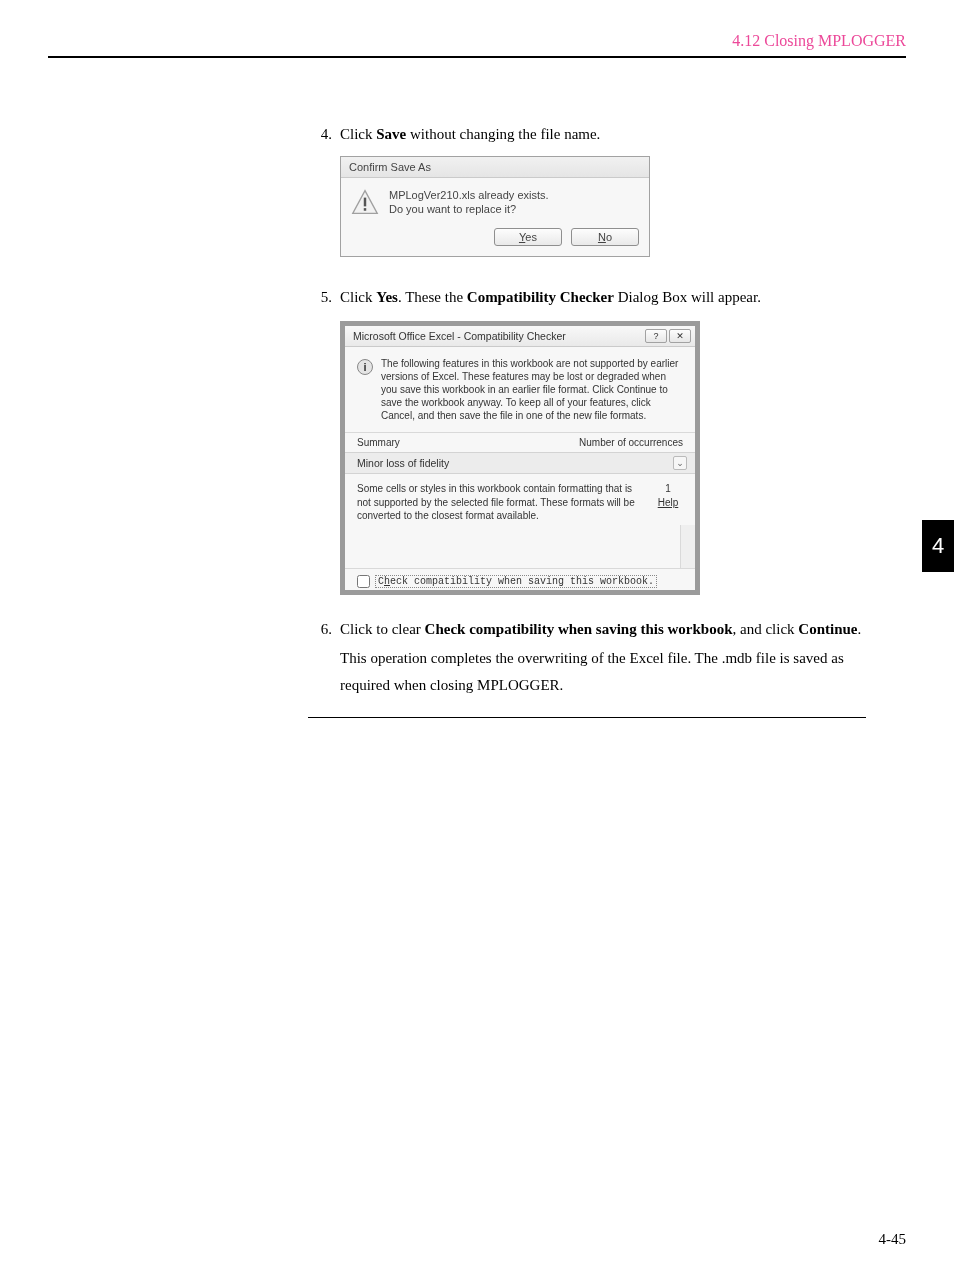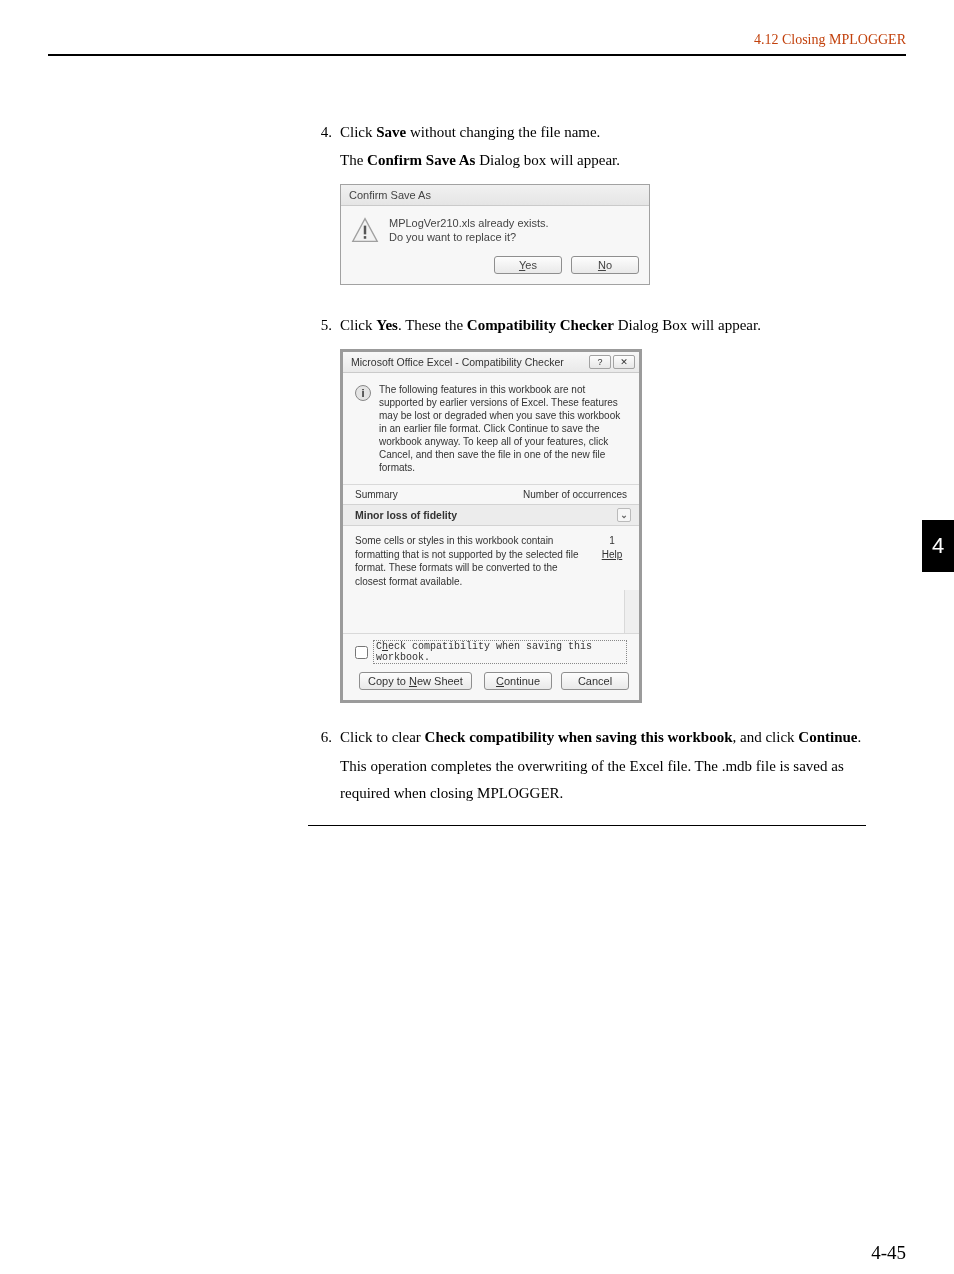--- a/index.html
+++ b/index.html
@@ -11,23 +11,23 @@
     height: 1274px;
     position: relative;
   }
   .page {
     padding: 32px 48px 24px 48px;
     height: 100%;
     position: relative;
   }
   .header-area {
     text-align: right;
-    font-size: 14px;
+    font-size: 16px;
     margin-bottom: 6px;
-    color: #c2410c;
+    color: #ec4899;
   }
   .header-rule {
     border: none;
     border-top: 2px solid #000;
     margin-bottom: 64px;
   }
   .content {
     margin-left: 260px;
     margin-right: 40px;
   }
@@ -91,22 +91,22 @@
     font-size: 11px;
   }
   .warn-icon svg { width: 28px; height: 28px; }
   .dlg1-msg { margin-left: 10px; line-height: 1.3; }
 
   
   .dlg2 {
     margin-left: 32px;
     margin-top: 12px;
     margin-bottom: 22px;
-    width: 302px;
-    border: 3px solid #22c55e;
+    width: 360px;
+    border: 5px solid #22c55e;
     background: #f7f7f7;
     font-family: "Segoe UI", Arial, sans-serif;
     font-size: 10.5px;
     color: #333;
     filter: grayscale(1);
   }
   .dlg2-title {
     display: flex;
     justify-content: space-between;
     align-items: center;
@@ -145,21 +145,21 @@
     font-size: 10px;
   }
   .dlg2-minor {
     display: flex;
     justify-content: space-between;
     align-items: center;
     background: #e9ecf1;
     border-top: 1px solid #cfd3d9;
     border-bottom: 1px solid #cfd3d9;
     padding: 3px 8px 3px 12px;
-    font-weight: bold;
+    font-weight: normal;
     font-size: 10.5px;
   }
   .chevrons {
     width: 14px; height: 14px;
     border: 1px solid #b5bac2;
     border-radius: 2px;
     background: #f5f6f8;
     display: flex; align-items: center; justify-content: center;
     font-size: 9px; color: #666;
   }
@@ -222,44 +222,41 @@
     color: #fff;
     display: flex;
     align-items: center;
     justify-content: center;
     font-size: 22px;
     font-family: Arial, sans-serif;
   }
 
   .footer-num {
     position: absolute;
-    bottom: 10px;
+    bottom: 26px;
     right: 48px;
-    font-size: 19px;
+    font-size: 15px;
   }
 
   .u { text-decoration: underline; }
 </style>
 </head>
 <body>
 
 <div class="page">
   <div class="header-area">4.12  Closing MPLOGGER</div>
   <hr class="header-rule">
 
   <div class="content">
 
     <div class="step">
       <div class="step-num">4.</div>
       <div class="step-body">
         <span>Click </span><span class="bold">Save</span><span> without changing the file name.</span>
       </div>
-    </div>
-    <div class="step-sub">
-      <span>The </span><span class="bold">Confirm Save As</span><span> Dialog box will appear.</span>
     </div>
 
     <div class="dlg1">
       <div class="dlg1-title">Confirm Save As</div>
       <div class="dlg1-body">
         <span class="warn-icon">
           <svg viewBox="0 0 32 32">
               <polygon points="16,3 30,29 2,29" fill="#f4f4d8" stroke="#a9a45a" stroke-width="1.5"></polygon>
               <rect x="14.6" y="11" width="2.8" height="10" fill="#555"></rect>
               <rect x="14.6" y="23" width="2.8" height="3" fill="#555"></rect>
@@ -308,27 +305,20 @@
         <div class="dlg2-detail-side">
           <div>1</div>
           <div class="help">Help</div>
         </div>
       </div>
       <div class="dlg2-spacer"></div>
       <div class="dlg2-check">
         <input type="checkbox" style="">
         <span class="dlg2-check-label">C<span class="u">h</span>eck compatibility when saving this workbook.</span>
       </div>
-      <div class="dlg2-bottom">
-        <span class="win-btn" style="min-width:auto;">Copy to <span class="u">N</span>ew Sheet</span>
-        <span>
-          <span class="win-btn"><span class="u">C</span>ontinue</span>
-          <span class="win-btn">Cancel</span>
-        </span>
-      </div>
     </div>
 
     <div class="step">
       <div class="step-num">6.</div>
       <div class="step-body">
         <span>Click to clear </span><span class="bold">Check compatibility when saving this workbook</span><span>, and click </span><span class="bold">Continue</span><span>.</span>
       </div>
     </div>
     <div class="final-para">This operation completes the overwriting of the Excel file. The .mdb file is saved as required when closing MPLOGGER.</div>
 

